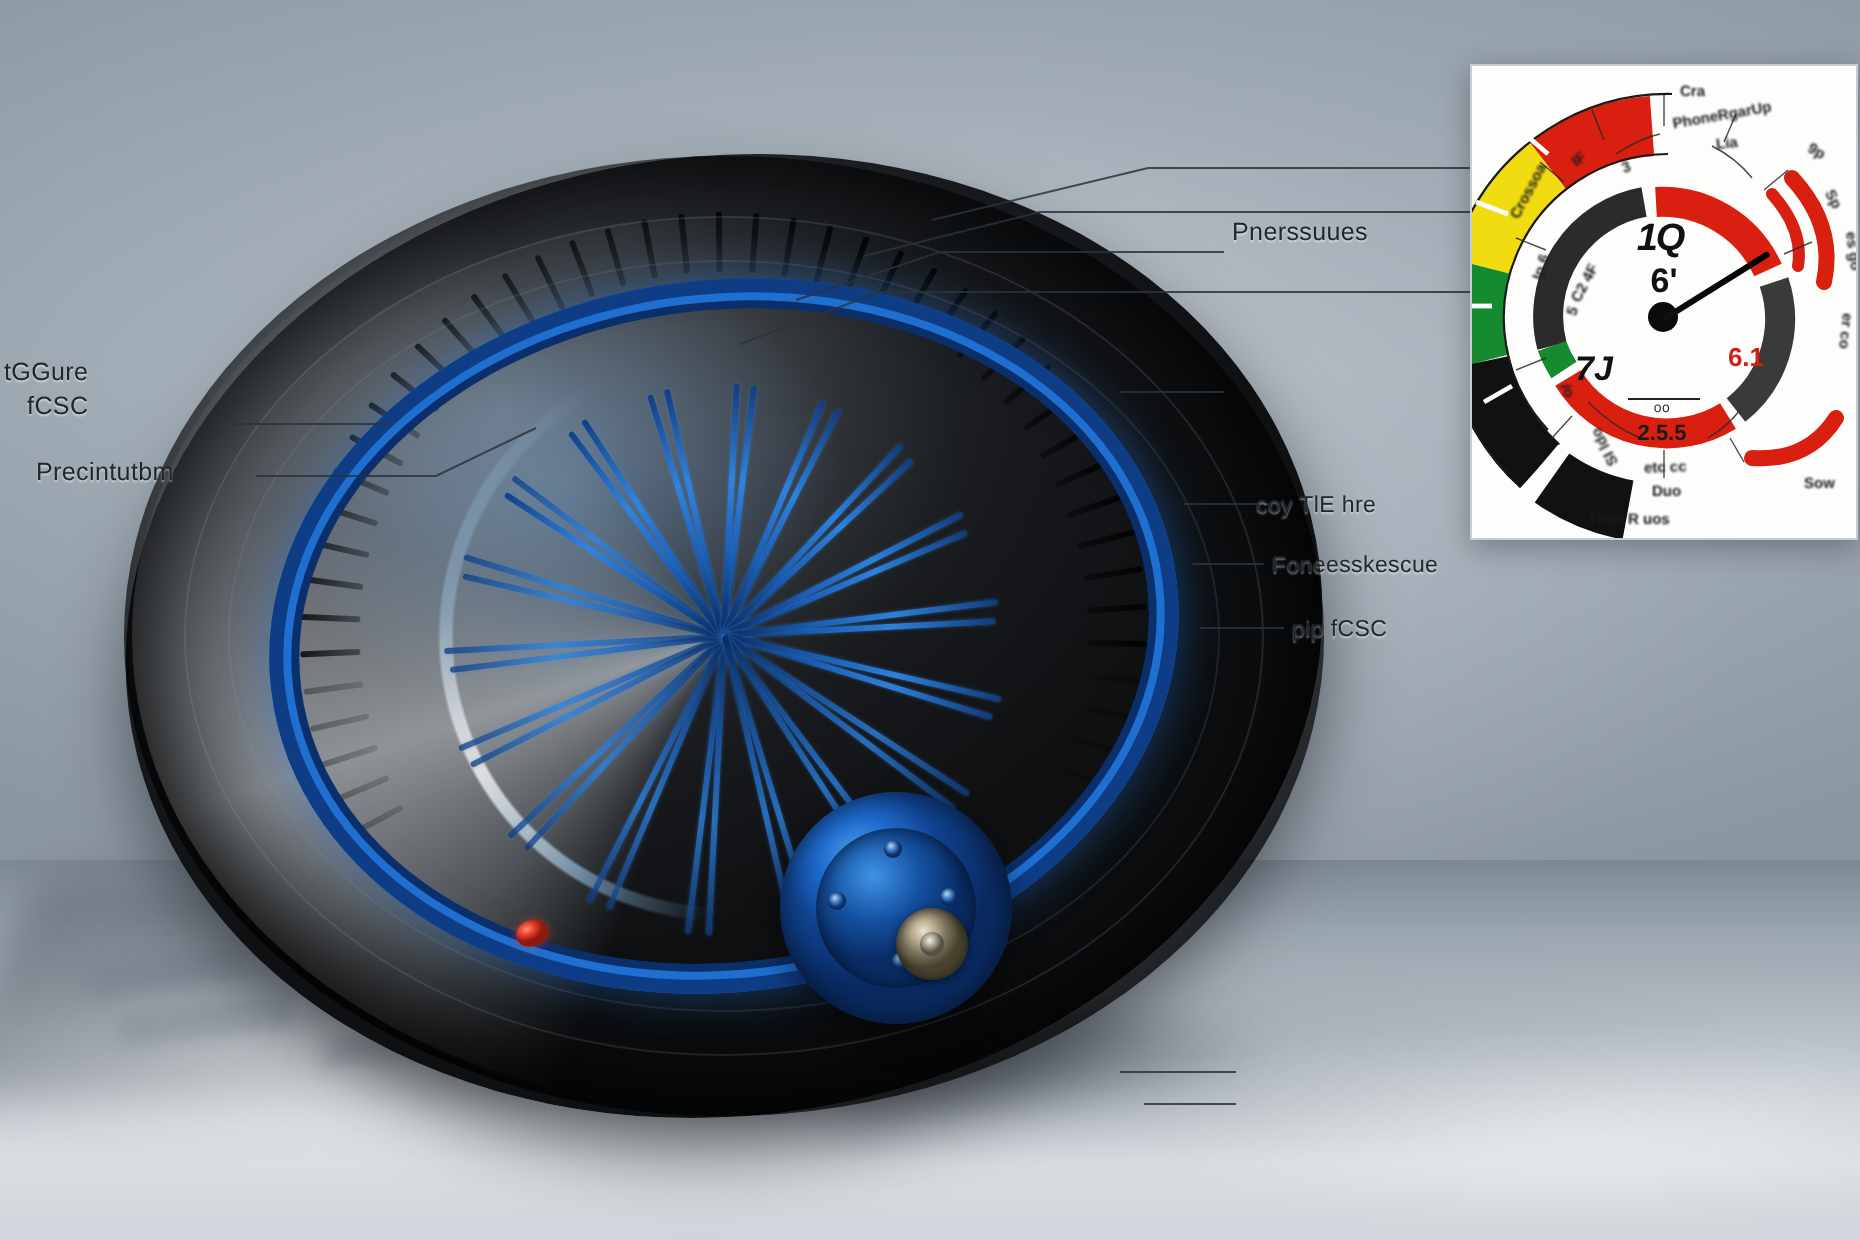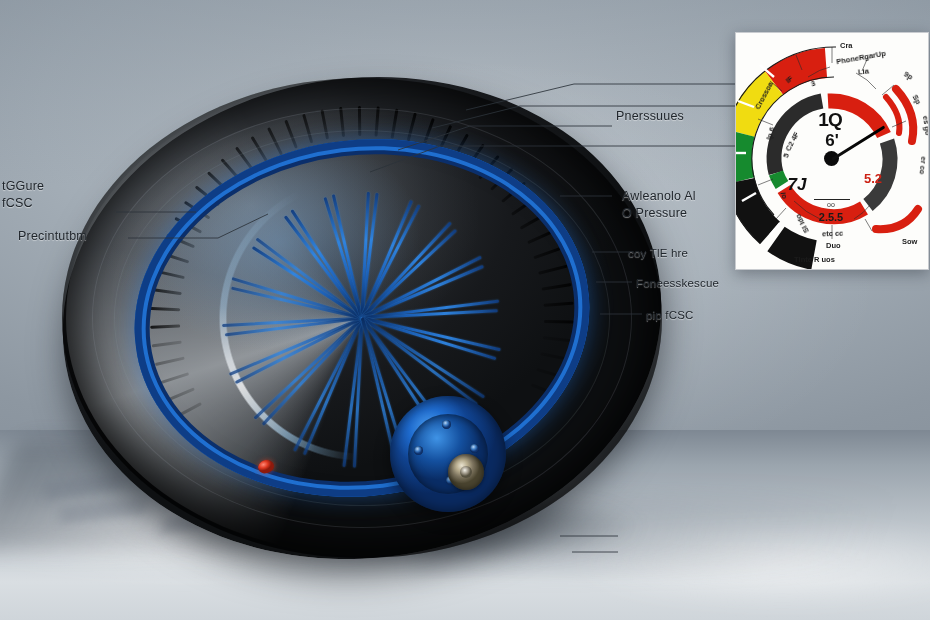--- a/index.html
+++ b/index.html
@@ -135,34 +135,35 @@
   
   .leaders{position:absolute;inset:0;pointer-events:none;}
 
   
   .callout{position:absolute;
     font-size:12.5px;line-height:1.32;letter-spacing:.2px;
     color:#20262c;
     text-shadow:0 1px 1px rgba(255,255,255,.5);
     white-space:pre-line;
     filter:blur(.32px);
+    text-align:right;
   }
   .callout.small{font-size:11.5px;}
 
   
   .gauge-panel{position:absolute;left:735px;top:32px;width:192px;height:236px;
     background:#fdfdfb;
     border:1px solid #c9ccd0;
     box-shadow:0 4px 14px rgba(20,26,34,.35);
     overflow:hidden;}
   .gauge-panel .g-inner{position:absolute;inset:0;}
 
   .g-center-text{position:absolute;text-align:center;color:#111;
     font-family:"Liberation Sans",sans-serif;filter:blur(.35px);}
-  .g-big{font-size:19px;font-weight:700;letter-spacing:-1px;}
+  .g-big{font-size:19px;font-weight:700;letter-spacing:-1px;font-style:italic;}
   .g-mid{font-size:17px;font-weight:700;}
   .g-red{font-size:13px;font-weight:700;color:#cc2114;}
   .g-sm{font-size:11px;font-weight:700;color:#1a1a1a;}
   .g-tiny{font-size:7px;color:#333;letter-spacing:.2px;}
 
   .needle{position:absolute;left:50%;top:50%;height:3px;width:62px;
     background:linear-gradient(90deg,#111 0%, #000 80%, #000 100%);
     transform-origin:0 50%;border-radius:2px;}
   .needle-hub{position:absolute;width:15px;height:15px;border-radius:50%;background:#0b0b0b;}
 
@@ -327,22 +328,20 @@
       <path d="M560 536 L618 536"></path>
       <path d="M572 552 L618 552"></path>
     </g>
   </svg>
 
   <div class="callout" style="left:2px;top:178px;">tGGure
 fCSC</div>
   <div class="callout" style="left:18px;top:228px;">Precintutbm</div>
 
   <div class="callout" style="left:616px;top:108px;">Pnerssuues</div>
-  <div class="callout" style="left:622px;top:188px;">Awleanolo Al
-O Pressure</div>
   <div class="callout small" style="left:628px;top:246px;">coy TlE hre</div>
   <div class="callout small" style="left:636px;top:276px;">Foneesskescue</div>
   <div class="callout small" style="left:646px;top:308px;">pip fCSC</div>
 
   <div class="gauge-panel">
     <div class="g-inner">
 
       <svg width="192" height="236" viewBox="0 0 192 236">
 
         <g transform="translate(96,126)" fill="none" stroke-width="26">
@@ -411,21 +410,21 @@
         </g>
       </svg>
 
       
       <div class="needle-hub" style="left:88px;top:118px;"></div>
       <div class="needle" id="needle" style="left: 96px; top: 125px; transform: rotate(-32deg);"></div>
 
       
       <div class="g-center-text g-big" style="left:74px;top:76px;width:40px;">1Q</div>
       <div class="g-center-text g-mid" style="left:76px;top:98px;width:40px;">6'</div>
-      <div class="g-center-text g-red" style="left:120px;top:138px;width:34px;">5.2</div>
+      <div class="g-center-text g-red" style="left:120px;top:138px;width:34px;">6.1</div>
       <div class="g-center-text g-mid" style="left:44px;top:142px;width:34px;font-style:italic;">7J</div>
       <div class="g-center-text g-sm" style="left:72px;top:178px;width:46px;">2.5.5</div>
       <div class="g-center-text g-tiny" style="left:80px;top:168px;width:30px;">oo</div>
 
       
       <div style="position:absolute;left:78px;top:166px;width:36px;height:1px;background:#222;"></div>
 
       
       <div id="gauge-labels">
           <div class="g-label" style="left: 13px; top: 58px; transform: rotate(-62deg);">Crossoa</div>

